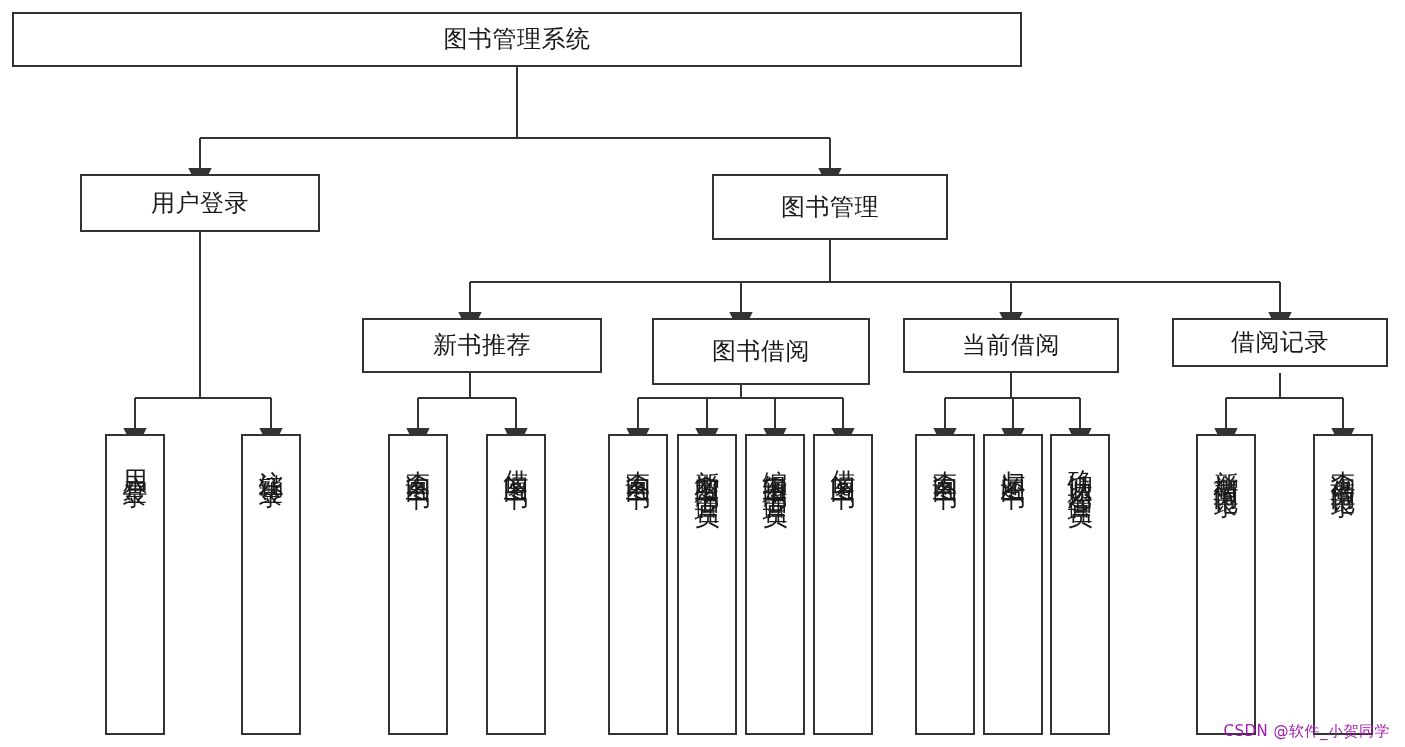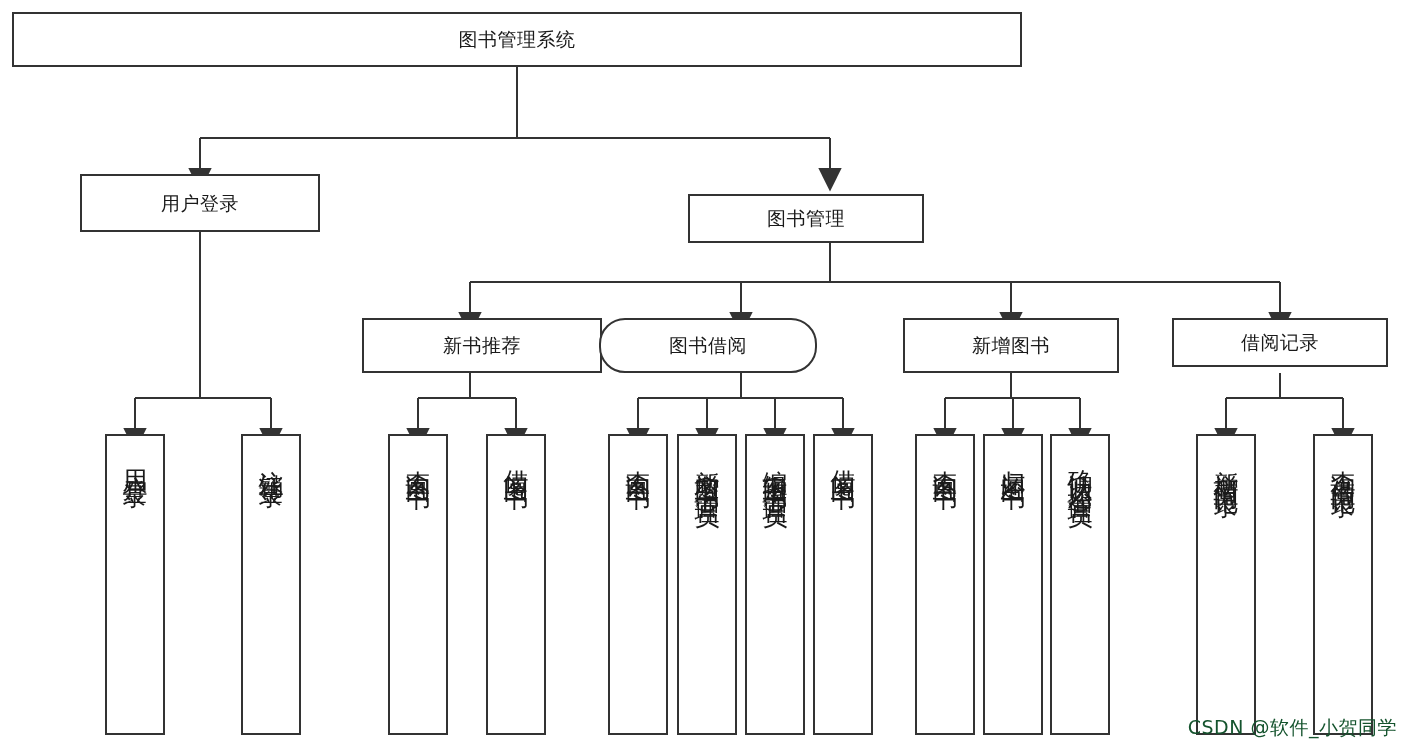--- a/index.html
+++ b/index.html
@@ -38,42 +38,42 @@
   }
   .node-label {
     display: block;
     text-align: center;
     line-height: 1.18;
     color: #1a1a1a;
     white-space: nowrap;
   }
   
   .node.horizontal .node-label {
-    font-size: 19px;
+    font-size: 24px;
     letter-spacing: 0.5px;
   }
   
   .node.vertical {
     align-items: flex-start;
     padding-top: 14px;
   }
   .node.vertical .node-label {
     writing-mode: vertical-rl;
     text-orientation: upright;
     font-size: 25px;
     line-height: 1.0;
     letter-spacing: 5px;
     text-align: left;
   }
   #watermark {
     position: absolute;
-    right: 8px;
+    right: 15px;
     bottom: 6px;
-    font-size: 19px;
-    color: #14532d;
+    font-size: 15px;
+    color: #a21caf;
     letter-spacing: 0.5px;
     z-index: 20;
     white-space: nowrap;
     pointer-events: none;
   }
 </style>
 </head>
 <body>
 
 <div id="diagram-root">
@@ -121,31 +121,31 @@
       </g>
   </svg>
 
   <div id="nodes-layer">
       <div class="node horizontal" style="left: 12px; top: 12px; width: 1010px; height: 55px;">
         <span class="node-label">图书管理系统</span>
       </div>
       <div class="node horizontal" style="left: 80px; top: 174px; width: 240px; height: 58px;">
         <span class="node-label">用户登录</span>
       </div>
-      <div class="node horizontal" style="left: 688px; top: 174px; width: 236px; height: 49px; margin-top: 20px;">
+      <div class="node horizontal" style="left: 712px; top: 174px; width: 236px; height: 66px;">
         <span class="node-label">图书管理</span>
       </div>
       <div class="node horizontal" style="left: 362px; top: 318px; width: 240px; height: 55px;">
         <span class="node-label">新书推荐</span>
       </div>
-      <div class="node horizontal" style="left: 599px; top: 318px; width: 218px; height: 55px; border-radius: 26px;">
+      <div class="node horizontal" style="left: 652px; top: 318px; width: 218px; height: 67px;">
         <span class="node-label">图书借阅</span>
       </div>
       <div class="node horizontal" style="left: 903px; top: 318px; width: 216px; height: 55px;">
-        <span class="node-label">新增图书</span>
+        <span class="node-label">当前借阅</span>
       </div>
       <div class="node horizontal" style="left: 1172px; top: 318px; width: 216px; height: 49px;">
         <span class="node-label">借阅记录</span>
       </div>
       <div class="node vertical" style="left: 105px; top: 434px; width: 60px; height: 301px;">
         <span class="node-label">用户登录</span>
       </div>
       <div class="node vertical" style="left: 241px; top: 434px; width: 60px; height: 301px;">
         <span class="node-label">注销登录</span>
       </div>

